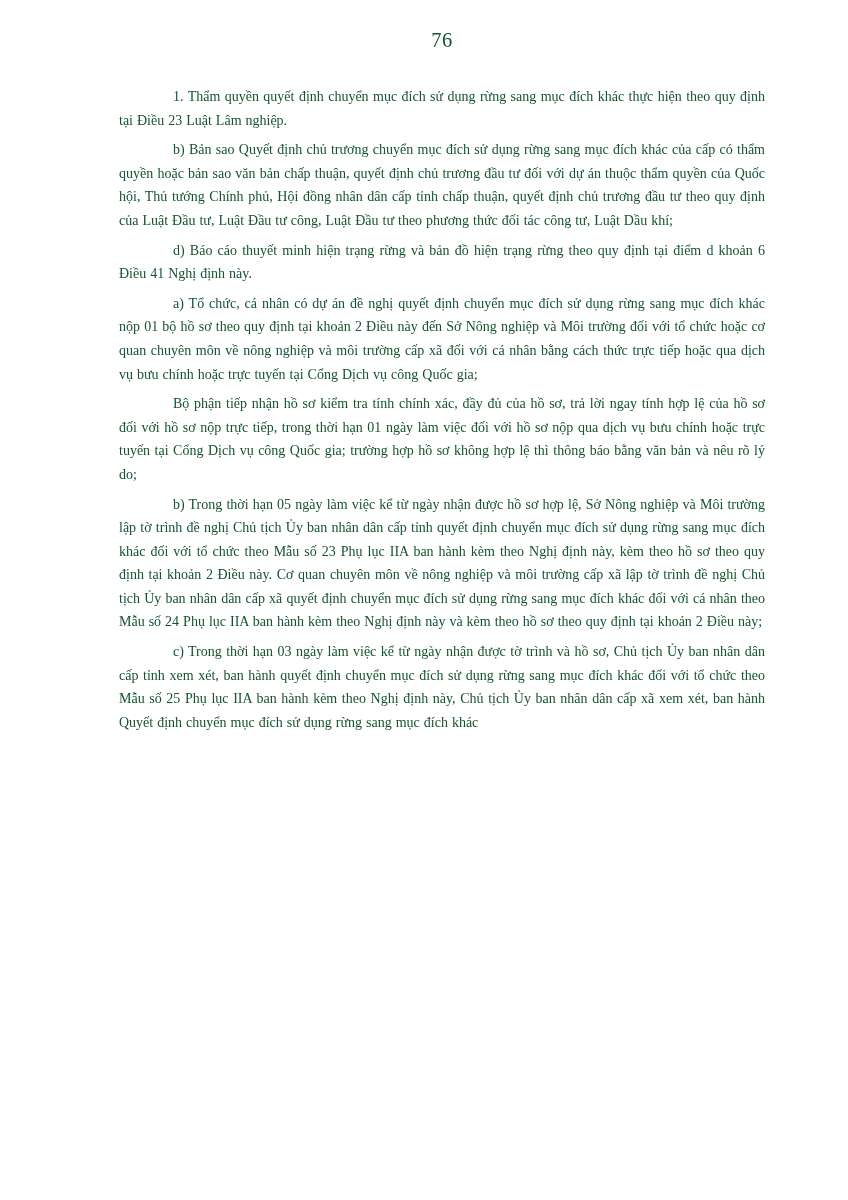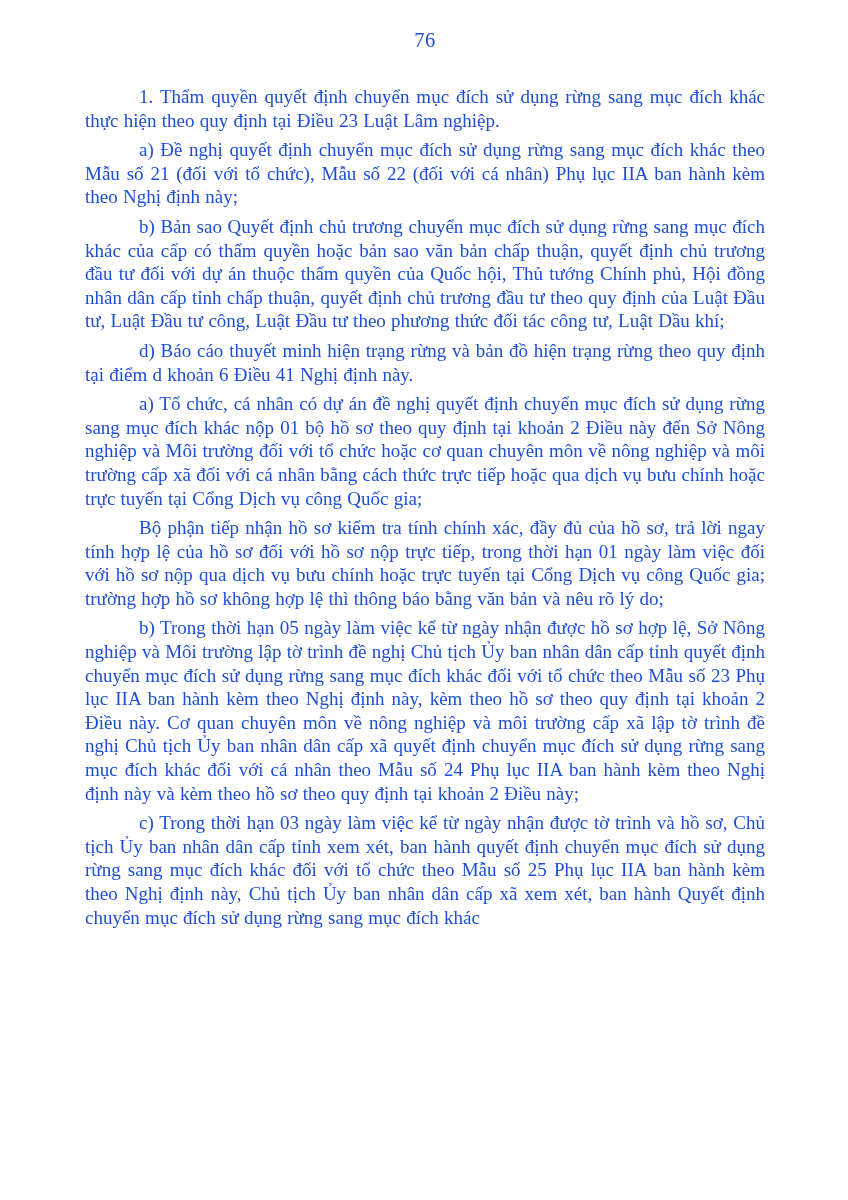--- a/index.html
+++ b/index.html
@@ -6,51 +6,50 @@
     margin: 0;
     padding: 0;
     background: #e8e8e8;
   }
   .page {
     position: relative;
     width: 848px;
     height: 1200px;
     margin: 0 auto;
     background: #ffffff;
-    color: #1d4ed8;
+    color: #14532d;
     font-family: "Liberation Serif", "DejaVu Serif", serif;
     overflow: hidden;
     box-sizing: border-box;
-    padding: 28px 83px 0 85px;
+    padding: 28px 83px 0 119px;
   }
   .page-number {
     text-align: center;
     font-size: 20.5px;
     line-height: 24px;
     margin: 0 0 33px 0;
     letter-spacing: 0.5px;
   }
   .content p {
     margin: 0 0 6px 0;
-    font-size: 19px;
+    font-size: 14px;
     line-height: 23.6px;
     text-align: justify;
     text-indent: 54px;
     word-spacing: 0.5px;
   }
 </style>
 </head>
 <body>
 
 <div class="page">
   <div class="page-number">76</div>
 
   <div class="content">
     <p>1. Thẩm quyền quyết định chuyển mục đích sử dụng rừng sang mục đích khác thực hiện theo quy định tại Điều 23 Luật Lâm nghiệp.</p>
-    <p>a) Đề nghị quyết định chuyển mục đích sử dụng rừng sang mục đích khác theo Mẫu số 21 (đối với tổ chức), Mẫu số 22 (đối với cá nhân) Phụ lục IIA ban hành kèm theo Nghị định này;</p>
     <p>b) Bản sao Quyết định chủ trương chuyển mục đích sử dụng rừng sang mục đích khác của cấp có thẩm quyền hoặc bản sao văn bản chấp thuận, quyết định chủ trương đầu tư đối với dự án thuộc thẩm quyền của Quốc hội, Thủ tướng Chính phủ, Hội đồng nhân dân cấp tỉnh chấp thuận, quyết định chủ trương đầu tư theo quy định của Luật Đầu tư, Luật Đầu tư công, Luật Đầu tư theo phương thức đối tác công tư, Luật Dầu khí;</p>
     <p>d) Báo cáo thuyết minh hiện trạng rừng và bản đồ hiện trạng rừng theo quy định tại điểm d khoản 6 Điều 41 Nghị định này.</p>
     <p>a) Tổ chức, cá nhân có dự án đề nghị quyết định chuyển mục đích sử dụng rừng sang mục đích khác nộp 01 bộ hồ sơ theo quy định tại khoản 2 Điều này đến Sở Nông nghiệp và Môi trường đối với tổ chức hoặc cơ quan chuyên môn về nông nghiệp và môi trường cấp xã đối với cá nhân bằng cách thức trực tiếp hoặc qua dịch vụ bưu chính hoặc trực tuyến tại Cổng Dịch vụ công Quốc gia;</p>
     <p>Bộ phận tiếp nhận hồ sơ kiểm tra tính chính xác, đầy đủ của hồ sơ, trả lời ngay tính hợp lệ của hồ sơ đối với hồ sơ nộp trực tiếp, trong thời hạn 01 ngày làm việc đối với hồ sơ nộp qua dịch vụ bưu chính hoặc trực tuyến tại Cổng Dịch vụ công Quốc gia; trường hợp hồ sơ không hợp lệ thì thông báo bằng văn bản và nêu rõ lý do;</p>
     <p>b) Trong thời hạn 05 ngày làm việc kể từ ngày nhận được hồ sơ hợp lệ, Sở Nông nghiệp và Môi trường lập tờ trình đề nghị Chủ tịch Ủy ban nhân dân cấp tỉnh quyết định chuyển mục đích sử dụng rừng sang mục đích khác đối với tổ chức theo Mẫu số 23 Phụ lục IIA ban hành kèm theo Nghị định này, kèm theo hồ sơ theo quy định tại khoản 2 Điều này. Cơ quan chuyên môn về nông nghiệp và môi trường cấp xã lập tờ trình đề nghị Chủ tịch Ủy ban nhân dân cấp xã quyết định chuyển mục đích sử dụng rừng sang mục đích khác đối với cá nhân theo Mẫu số 24 Phụ lục IIA ban hành kèm theo Nghị định này và kèm theo hồ sơ theo quy định tại khoản 2 Điều này;</p>
     <p>c) Trong thời hạn 03 ngày làm việc kể từ ngày nhận được tờ trình và hồ sơ, Chủ tịch Ủy ban nhân dân cấp tỉnh xem xét, ban hành quyết định chuyển mục đích sử dụng rừng sang mục đích khác đối với tổ chức theo Mẫu số 25 Phụ lục IIA ban hành kèm theo Nghị định này, Chủ tịch Ủy ban nhân dân cấp xã xem xét, ban hành Quyết định chuyển mục đích sử dụng rừng sang mục đích khác</p>
   </div>
 </div>
 
 </body></html>

